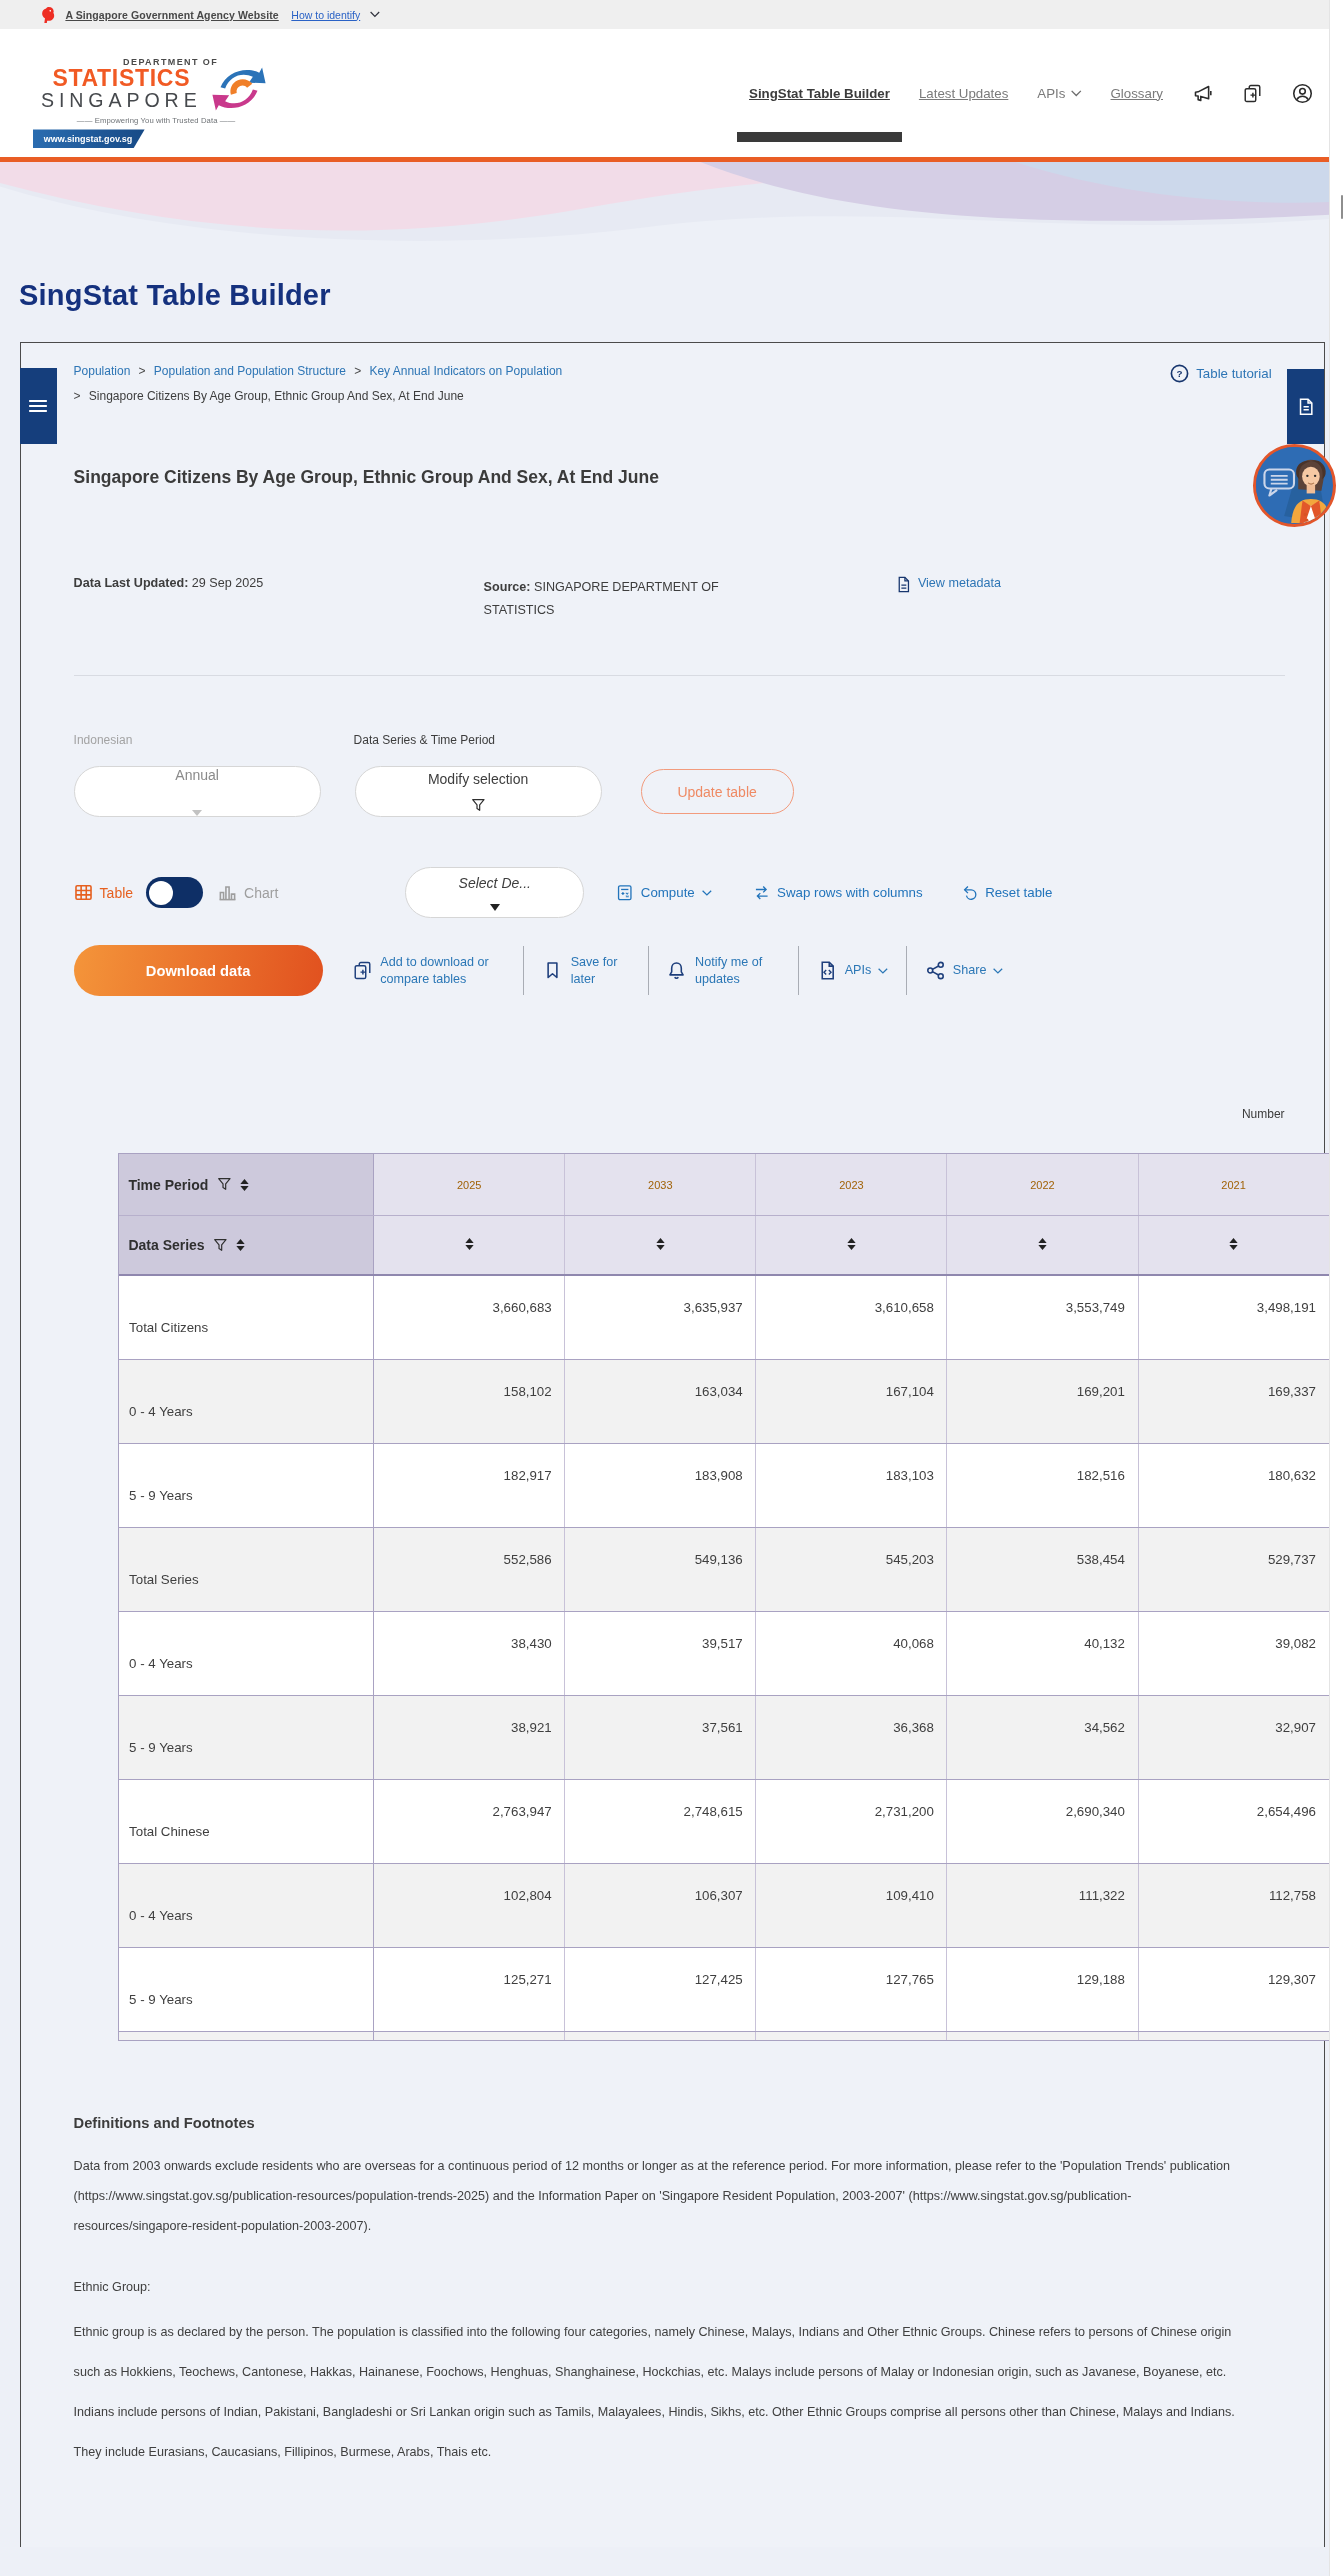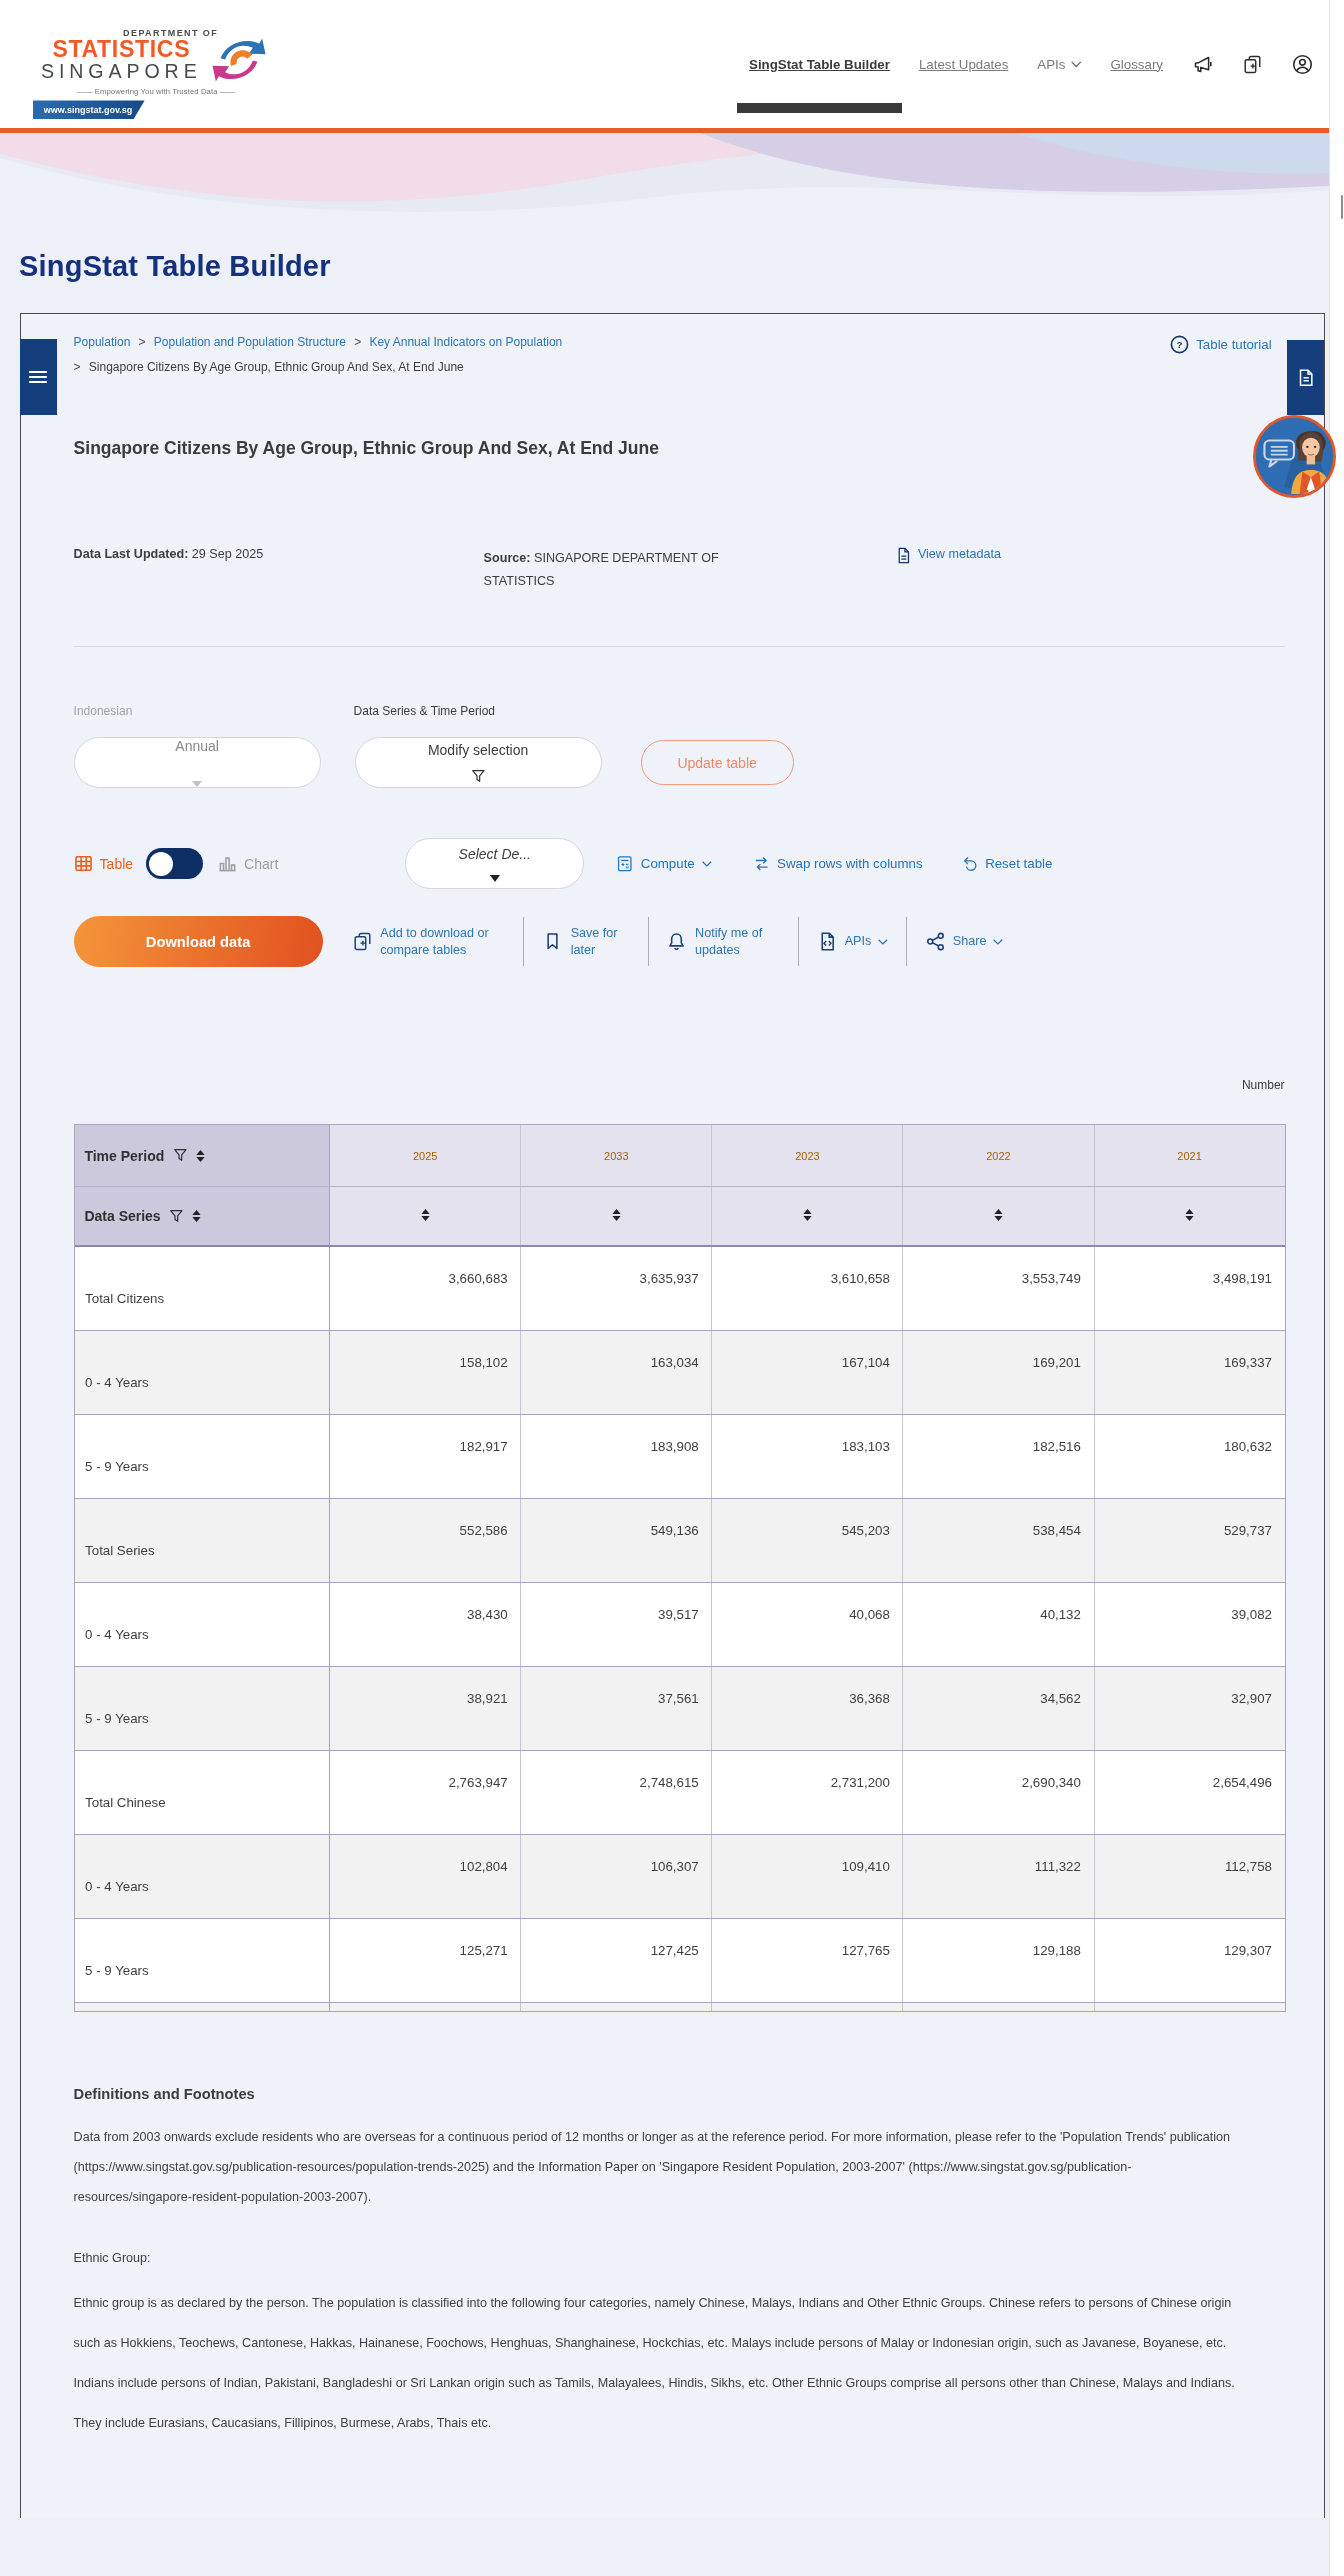--- a/index.html
+++ b/index.html
@@ -124,21 +124,21 @@
   .dl-item svg { width:21px; height:21px; color:#1e3f7c; flex:0 0 auto; }
   .dl-text { font-size:12.6px; line-height:17px; color:#2b77b6; }
   .w170 { width:125px; } .w84 { width:59px; } .w120 { width:85px; }
   .dl-sep { width:0.7px; height:49px; background:#a9adb5; margin:0 18px; }
   .dl-inline { display:flex; align-items:center; gap:7px; }
   .dl-inline .chev { width:9.8px; height:6.3px; color:#2b77b6; }
 
   .unit-label { margin-top:111px; width:1211px; text-align:right; font-size:12px; color:#3b3b3b; }
 
   
-  .tbl-wrap { margin-top:32px; width:1212px; height:888px; overflow:hidden; border:0.7px solid #a9a2c2; background:#fff; }
+  .tbl-wrap { margin-top:32px; width:1212px; height:888px; overflow:hidden; border:0.7px solid #a9a2c2; background:#fff;margin-left:44px; }
   table.data { border-collapse:collapse; table-layout:fixed; width:1211px; font-size:13.3px; color:#3f3f3f; }
   table.data col.c0 { width:255px; }
   table.data col.cy { width:191px; }
   th,td { border-right:0.7px solid #c8c2d8; border-bottom:1.4px solid #a9a2c2; font-weight:normal; }
   thead tr.hrow1 th { height:61px; border-bottom:1.4px solid #b7b0cc; }
   thead tr.hrow2 th { height:60px; border-bottom:2.1px solid #8f87ae; }
   th.hc0 { background:#cdc9dc; text-align:left; padding-left:9.8px; border-right:1.4px solid #a9a2c2; }
   th.hcy { background:#e4e2ee; text-align:center; }
   .hc0-inner { display:flex; align-items:center; gap:8.4px; font-weight:bold; font-size:14px; color:#2f2f2f; }
   .hcy span { font-size:11px; color:#a16207; }
@@ -156,20 +156,31 @@
   .fn-heading { margin-top:74px; font-size:14.7px; font-weight:bold; color:#3c3c3c; }
   .fn-p1 { margin-top:19.6px; max-width:1166px; font-size:12.6px; line-height:30px; color:#404040; }
   .fn-ethnic { margin-top:39px; font-size:12.6px; color:#404040; }
   .fn-p2 { margin-top:18px; max-width:1166px; font-size:12.6px; line-height:40px; color:#404040; }
 </style>
 </head>
 <body>
 
 <div class="page">
 
+  <div class="gov-banner">
+    <svg class="lion" viewBox="0 0 24 26">
+      <path fill="#ee2e24" d="M12.5 1.5c-2.2 0-3.4.9-4 2.2C5 4.4 2.8 7.4 2.8 10.8c0 3 1.6 5.5 4.1 6.8l-.9 6.9h3.6l.5-3.2h2.6c4.1 0 7.5-3.2 7.5-7.3 0-1.5-.5-2.9-1.3-4.1.4-.6.6-1.3.6-2 0-3.7-2.7-6.4-7-6.4Z"></path>
+      <circle fill="#fff" cx="14.5" cy="7" r="1.2"></circle>
+    </svg>
+    <span class="gov-text">A Singapore Government Agency Website</span>
+    <span class="gov-identify">How to identify</span>
+    <svg class="gov-chev" viewBox="0 0 16 10">
+        <path d="M1 1l7 7 7-7" fill="none" stroke="currentColor" stroke-width="2"></path>
+      </svg>
+  </div>
 
   <div class="site-header">
     <div class="logo">
       <div class="logo-dept">DEPARTMENT OF</div>
       <div class="logo-stats-row">
         <div>
           <div class="logo-stats">STATISTICS</div>
           <div class="logo-sg">SINGAPORE</div>
         </div>
         <svg class="logo-swoosh" viewBox="0 0 100 90">

